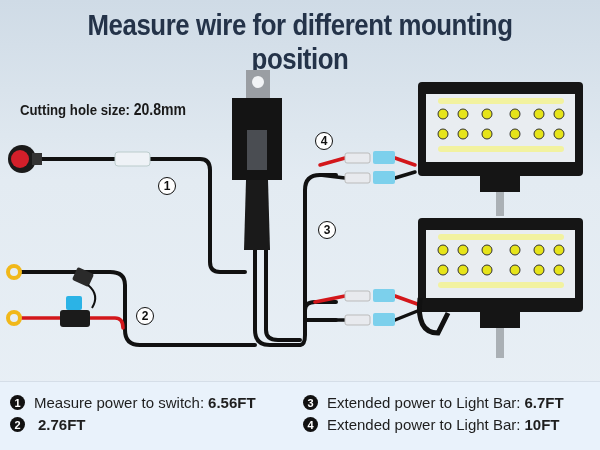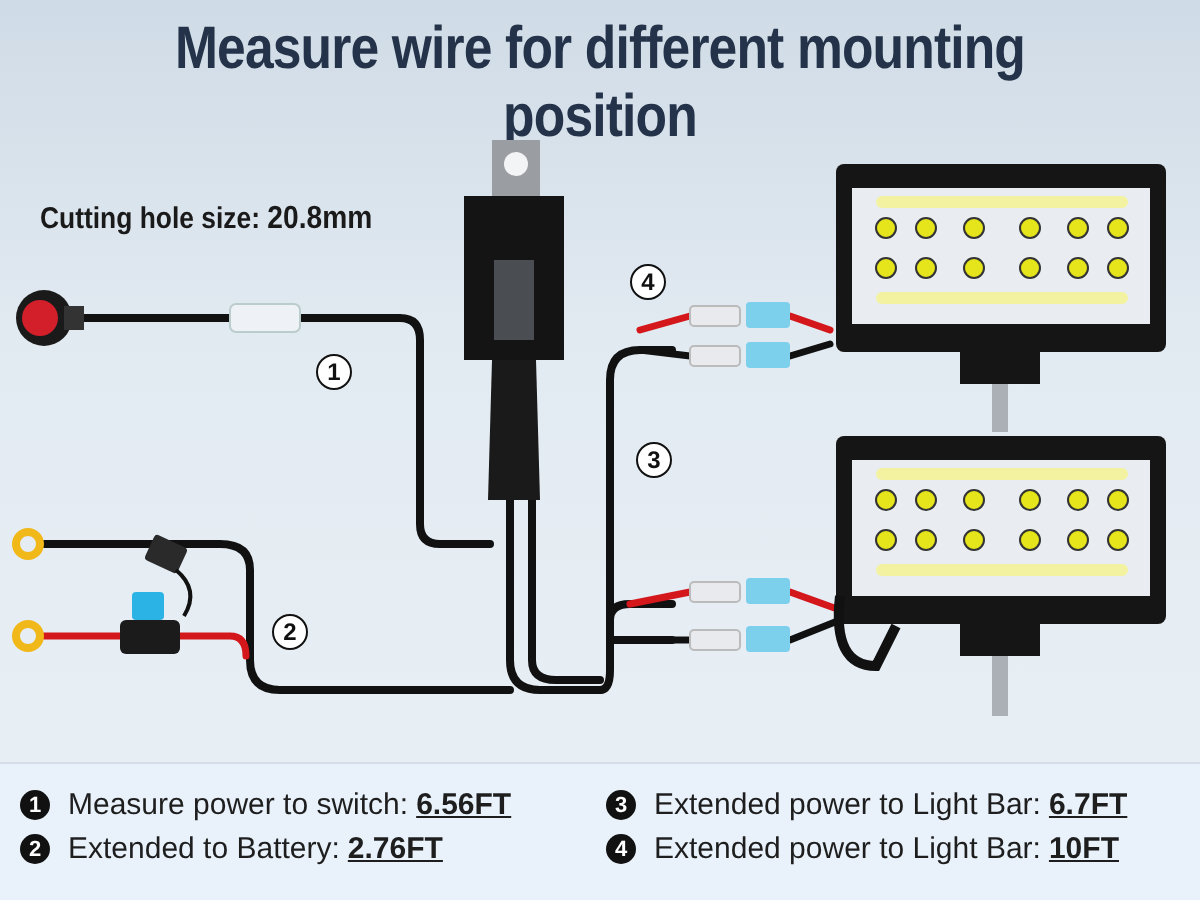--- a/index.html
+++ b/index.html
@@ -27,21 +27,21 @@
   }
   .legend-item {
     position: absolute; font-size: 15px; color: #1e1e1e; white-space: nowrap;
     display: flex; align-items: center;
   }
   .legend-item .num {
     display: inline-flex; width: 15px; height: 15px; border-radius: 50%;
     background: #111; color: #fff; font-size: 11px; font-weight: bold;
     align-items: center; justify-content: center; margin-right: 9px;
   }
-  .legend-item .v { font-weight: bold; margin-left: 4px; text-decoration: underline; }
+  .legend-item .v { font-weight: bold; margin-left: 4px; }
   .marker {
     position: absolute; width: 18px; height: 18px; border: 1.5px solid #111;
     border-radius: 50%; background: #fff; font-weight: bold; font-size: 12px;
     display: flex; align-items: center; justify-content: center; color: #111;
     box-sizing: border-box;
   }
 </style>
 </head>
 <body>
 
@@ -171,21 +171,20 @@
 <div class="marker" style="left:315px;top:132px;">4</div>
 
 <div class="legend">
   <div class="legend-item" style="left:10px;top:12px;">
     <span class="num">1</span>
     <span>Measure power to switch:</span>
     <span class="v">6.56FT</span>
   </div>
   <div class="legend-item" style="left:10px;top:34px;">
     <span class="num">2</span>
-    <span>Extended to Battery:</span>
     <span class="v">2.76FT</span>
   </div>
   <div class="legend-item" style="left:303px;top:12px;">
     <span class="num">3</span>
     <span>Extended power to Light Bar:</span>
     <span class="v">6.7FT</span>
   </div>
   <div class="legend-item" style="left:303px;top:34px;">
     <span class="num">4</span>
     <span>Extended power to Light Bar:</span>

